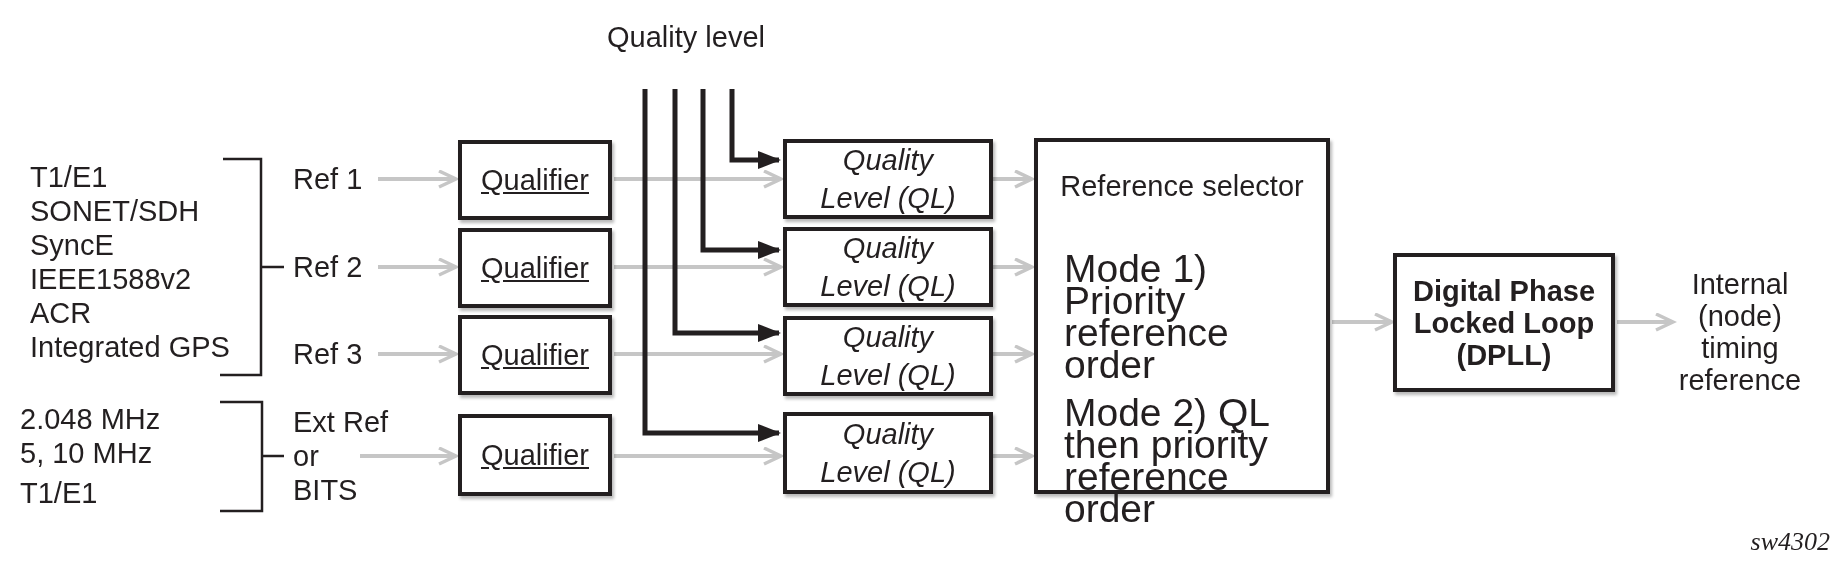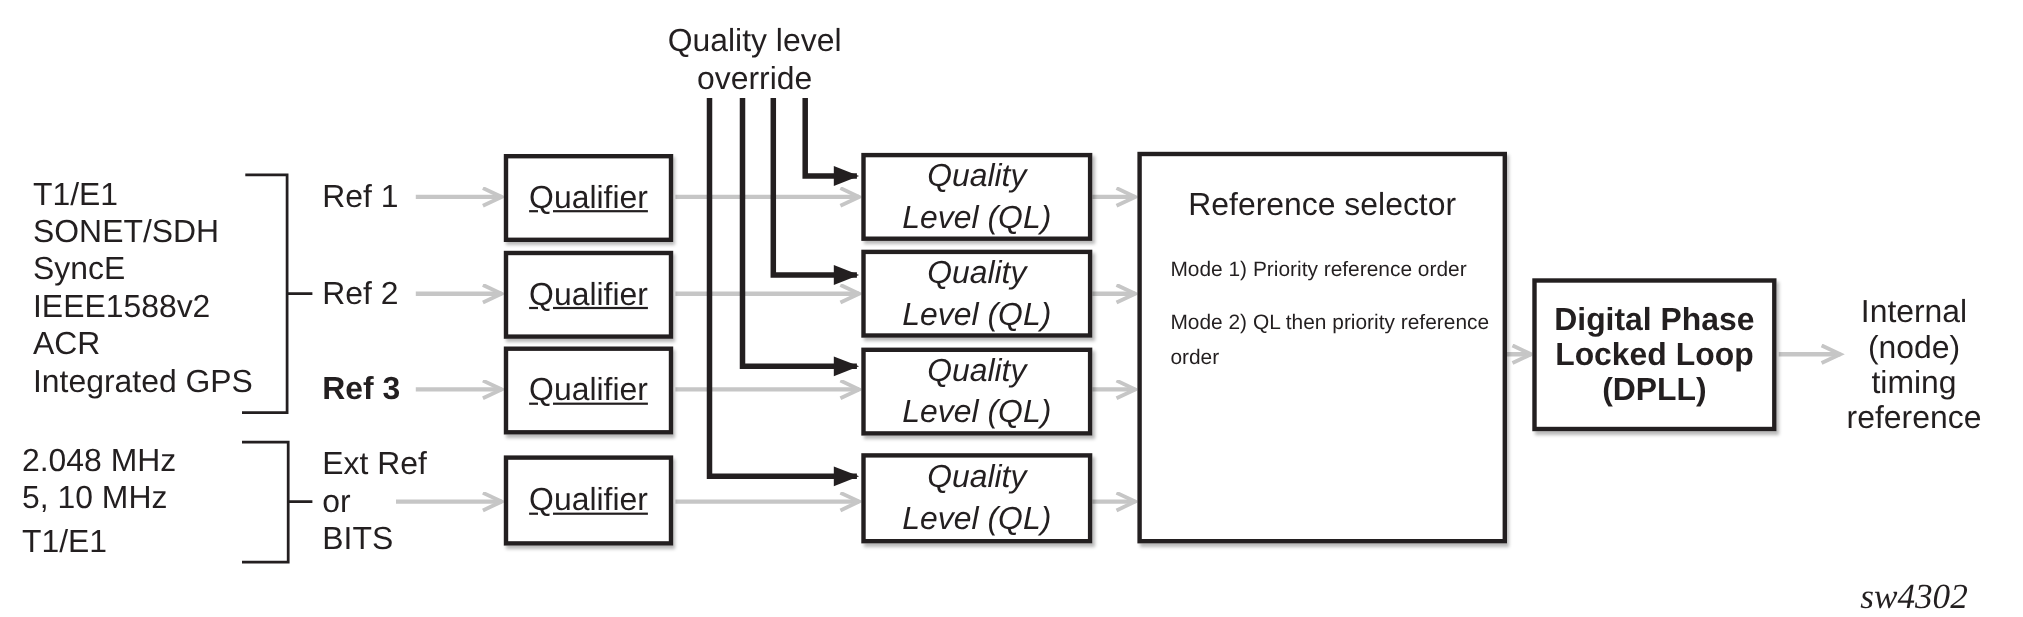--- a/index.html
+++ b/index.html
@@ -29,33 +29,33 @@
     position:absolute;z-index:3;
     box-sizing:border-box;
     background:var(--background);
     border:4px solid var(--ink);
     box-shadow:2px 3px 3px rgba(0,0,0,0.28);
     display:flex;flex-direction:column;align-items:center;justify-content:center;
     font-size:29px;text-align:center;
   }
   .qbox{left:458px;width:154px;height:80px;text-decoration:underline;}
   .qlbox{left:783px;width:210px;height:80px;line-height:38px;font-style:italic;}
-  .selector{left:1034px;top:138px;width:336px;height:356px;display:block;text-align:left;}
+  .selector{left:1034px;top:138px;width:296px;height:356px;display:block;text-align:left;}
   .sel-title{margin-top:28px;line-height:32px;text-align:center;}
-  .sel-mode{margin:28px 8px 0 26px;line-height:32px;white-space:normal;font-size:19px;}
+  .sel-mode{margin:51px 8px 0 26px;line-height:32px;white-space:normal;font-size:39px;}
   .sel-mode.m2{margin-top:16px;}
   .dpll{left:1393px;top:253px;width:222px;height:139px;line-height:32px;font-weight:bold;}
 
   .override{left:536px;top:20px;width:300px;line-height:35px;}
   .output-label{left:1640px;top:258px;width:200px;line-height:32px;margin-top:10px;}
   .inputs-bottom span:nth-child(3){margin-top:6px;}
   .figure-id{
-    left:1650px;top:528px;width:180px;text-align:center;
+    left:1650px;top:528px;width:180px;text-align:right;
     font-family:"Liberation Serif","DejaVu Serif",serif;
-    font-style:italic;font-size:32px;line-height:28px;
+    font-style:italic;font-size:26px;line-height:28px;
   }
 </style>
 </head>
 <body>
 
 <div class="stage">
 
   <svg class="wires" width="1839" height="561" viewBox="0 0 1839 561">
     <defs>
       <marker id="ghead" markerUnits="userSpaceOnUse" markerWidth="24" markerHeight="20" refX="20" refY="9" orient="auto">
@@ -94,21 +94,20 @@
     </g>
 
     <g>
       <path class="br" d="M223,159 L261,159 L261,375 L220,375 M261,267 L284,267"></path>
       <path class="br" d="M220,402 L262,402 L262,511 L220,511 M262,456 L284,456"></path>
     </g>
   </svg>
 
   <div class="txt centered override">
     <span>Quality level</span>
-    <span>override</span>
   </div>
 
   <div class="txt" style="left:30px;top:160px;">
     <span>T1/E1</span>
     <span>SONET/SDH</span>
     <span>SyncE</span>
     <span>IEEE1588v2</span>
     <span>ACR</span>
     <span>Integrated GPS</span>
   </div>
@@ -118,21 +117,21 @@
     <span>5, 10 MHz</span>
     <span>T1/E1</span>
   </div>
 
   <div class="txt" style="left:293px;top:162px;">
     <span>Ref 1</span>
   </div>
   <div class="txt" style="left:293px;top:250px;">
     <span>Ref 2</span>
   </div>
-  <div class="txt" style="left:293px;top:337px;font-weight:bold;">
+  <div class="txt" style="left:293px;top:337px;">
     <span>Ref 3</span>
   </div>
   <div class="txt" style="left:293px;top:405px;">
     <span>Ext Ref</span>
     <span>or</span>
     <span>BITS</span>
   </div>
 
   <div class="box qbox" style="top:140px;">
     <span>Qualifier</span>

